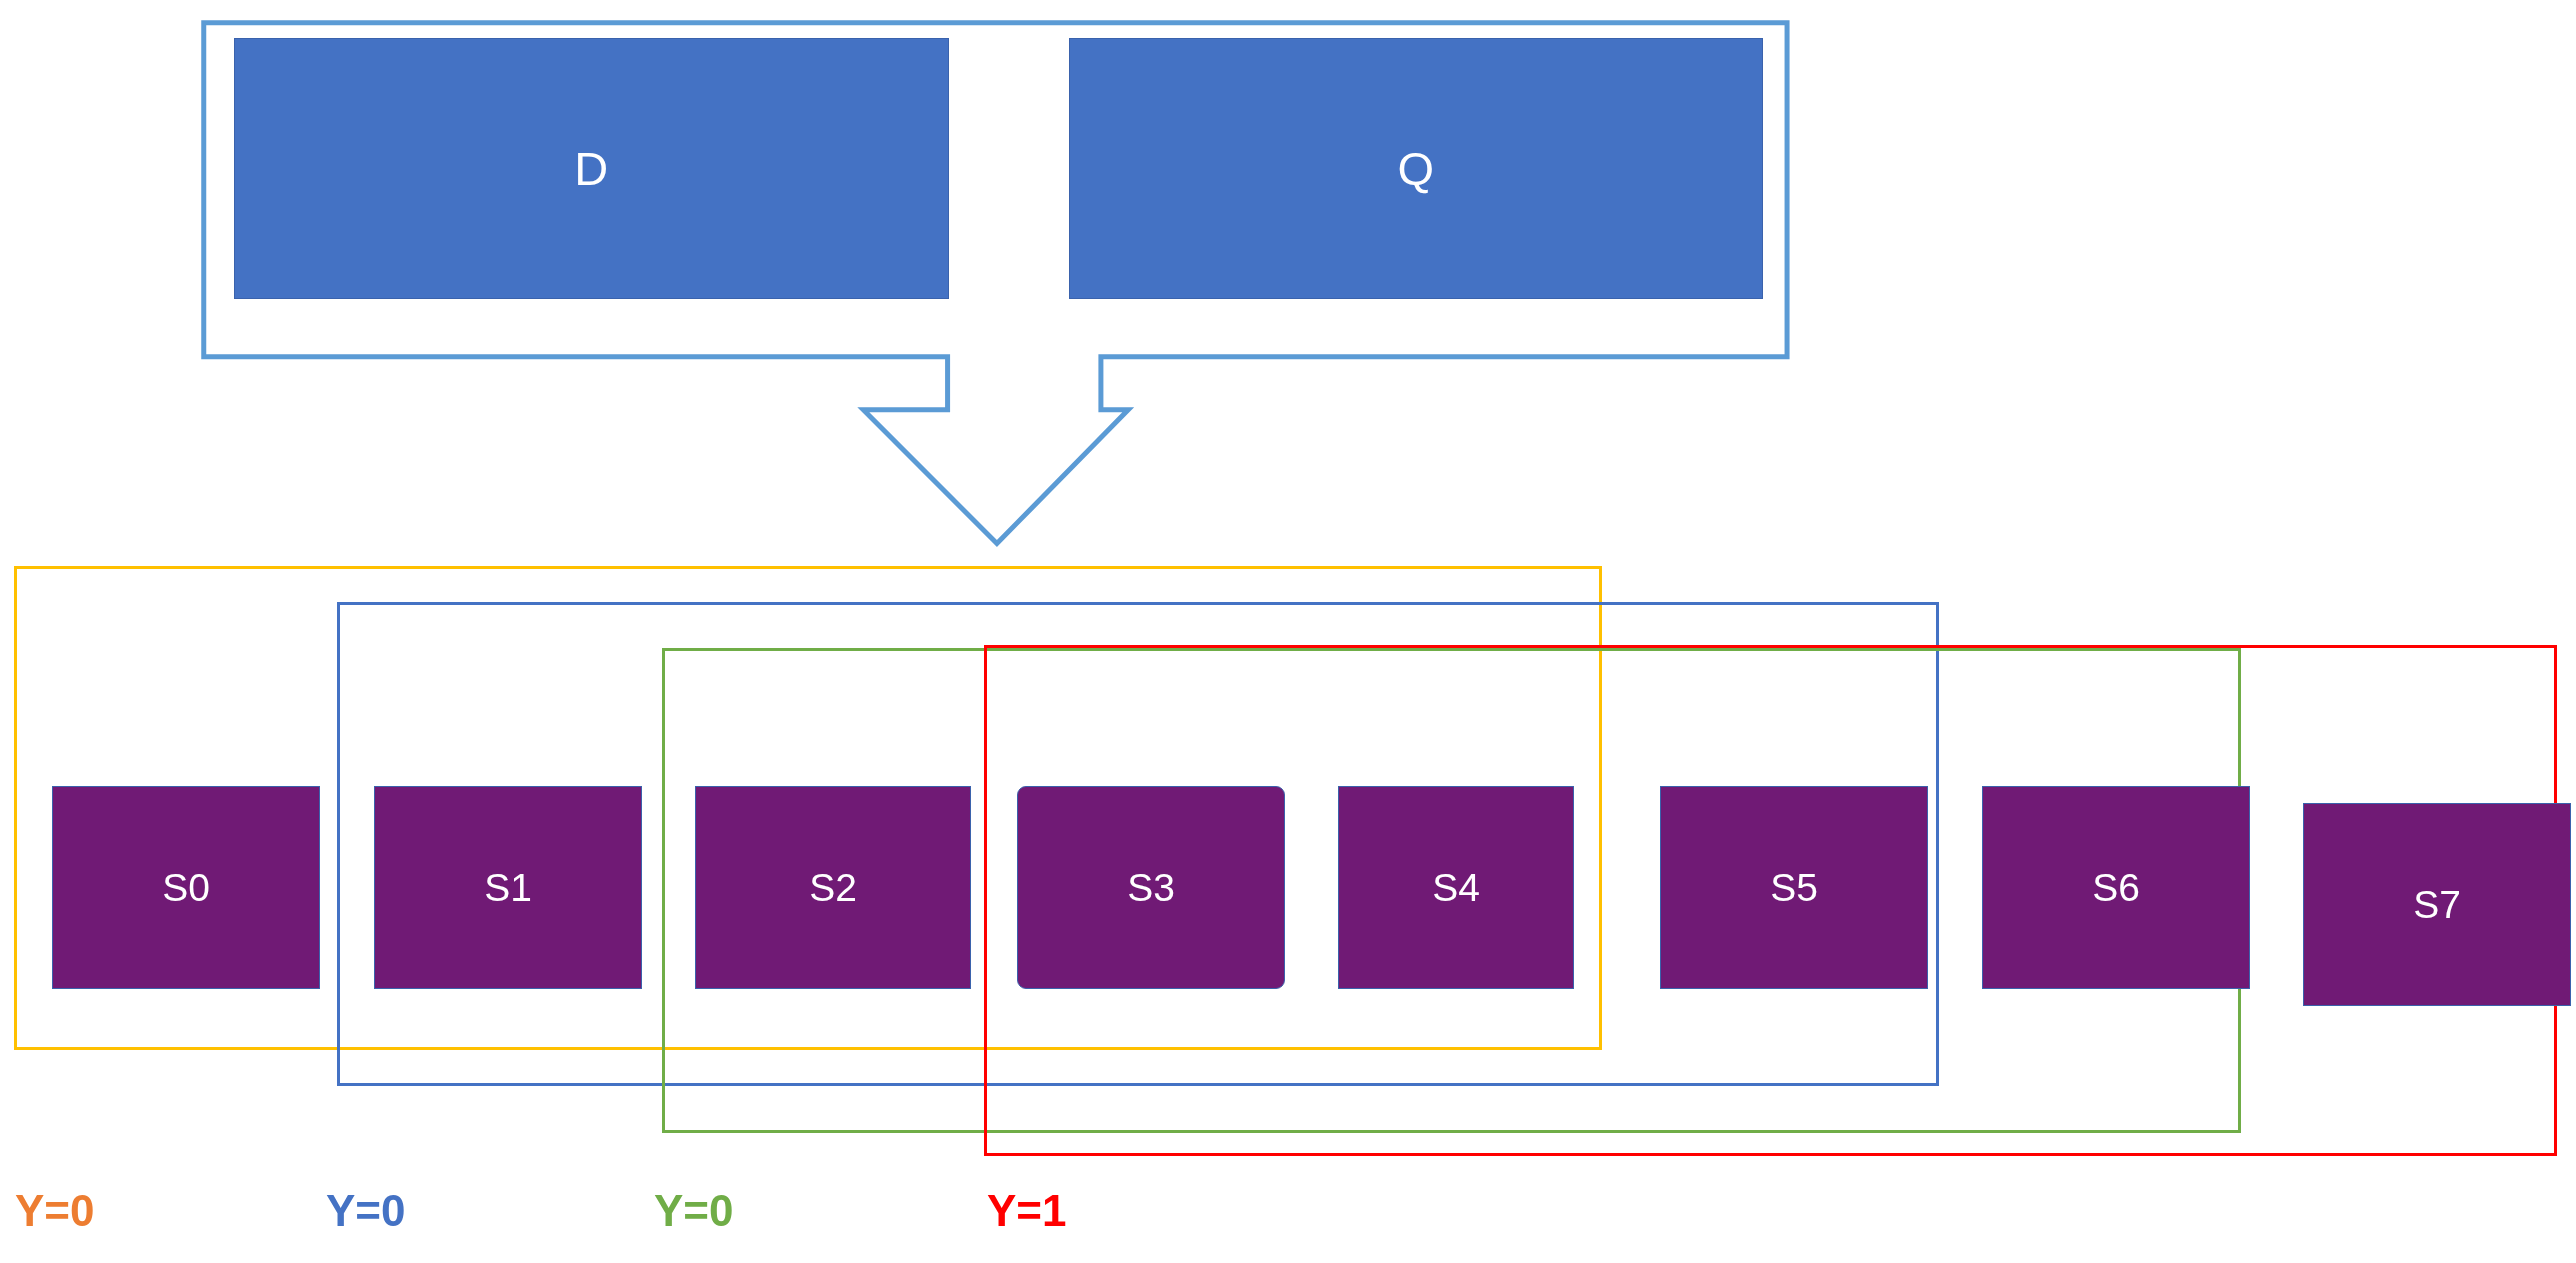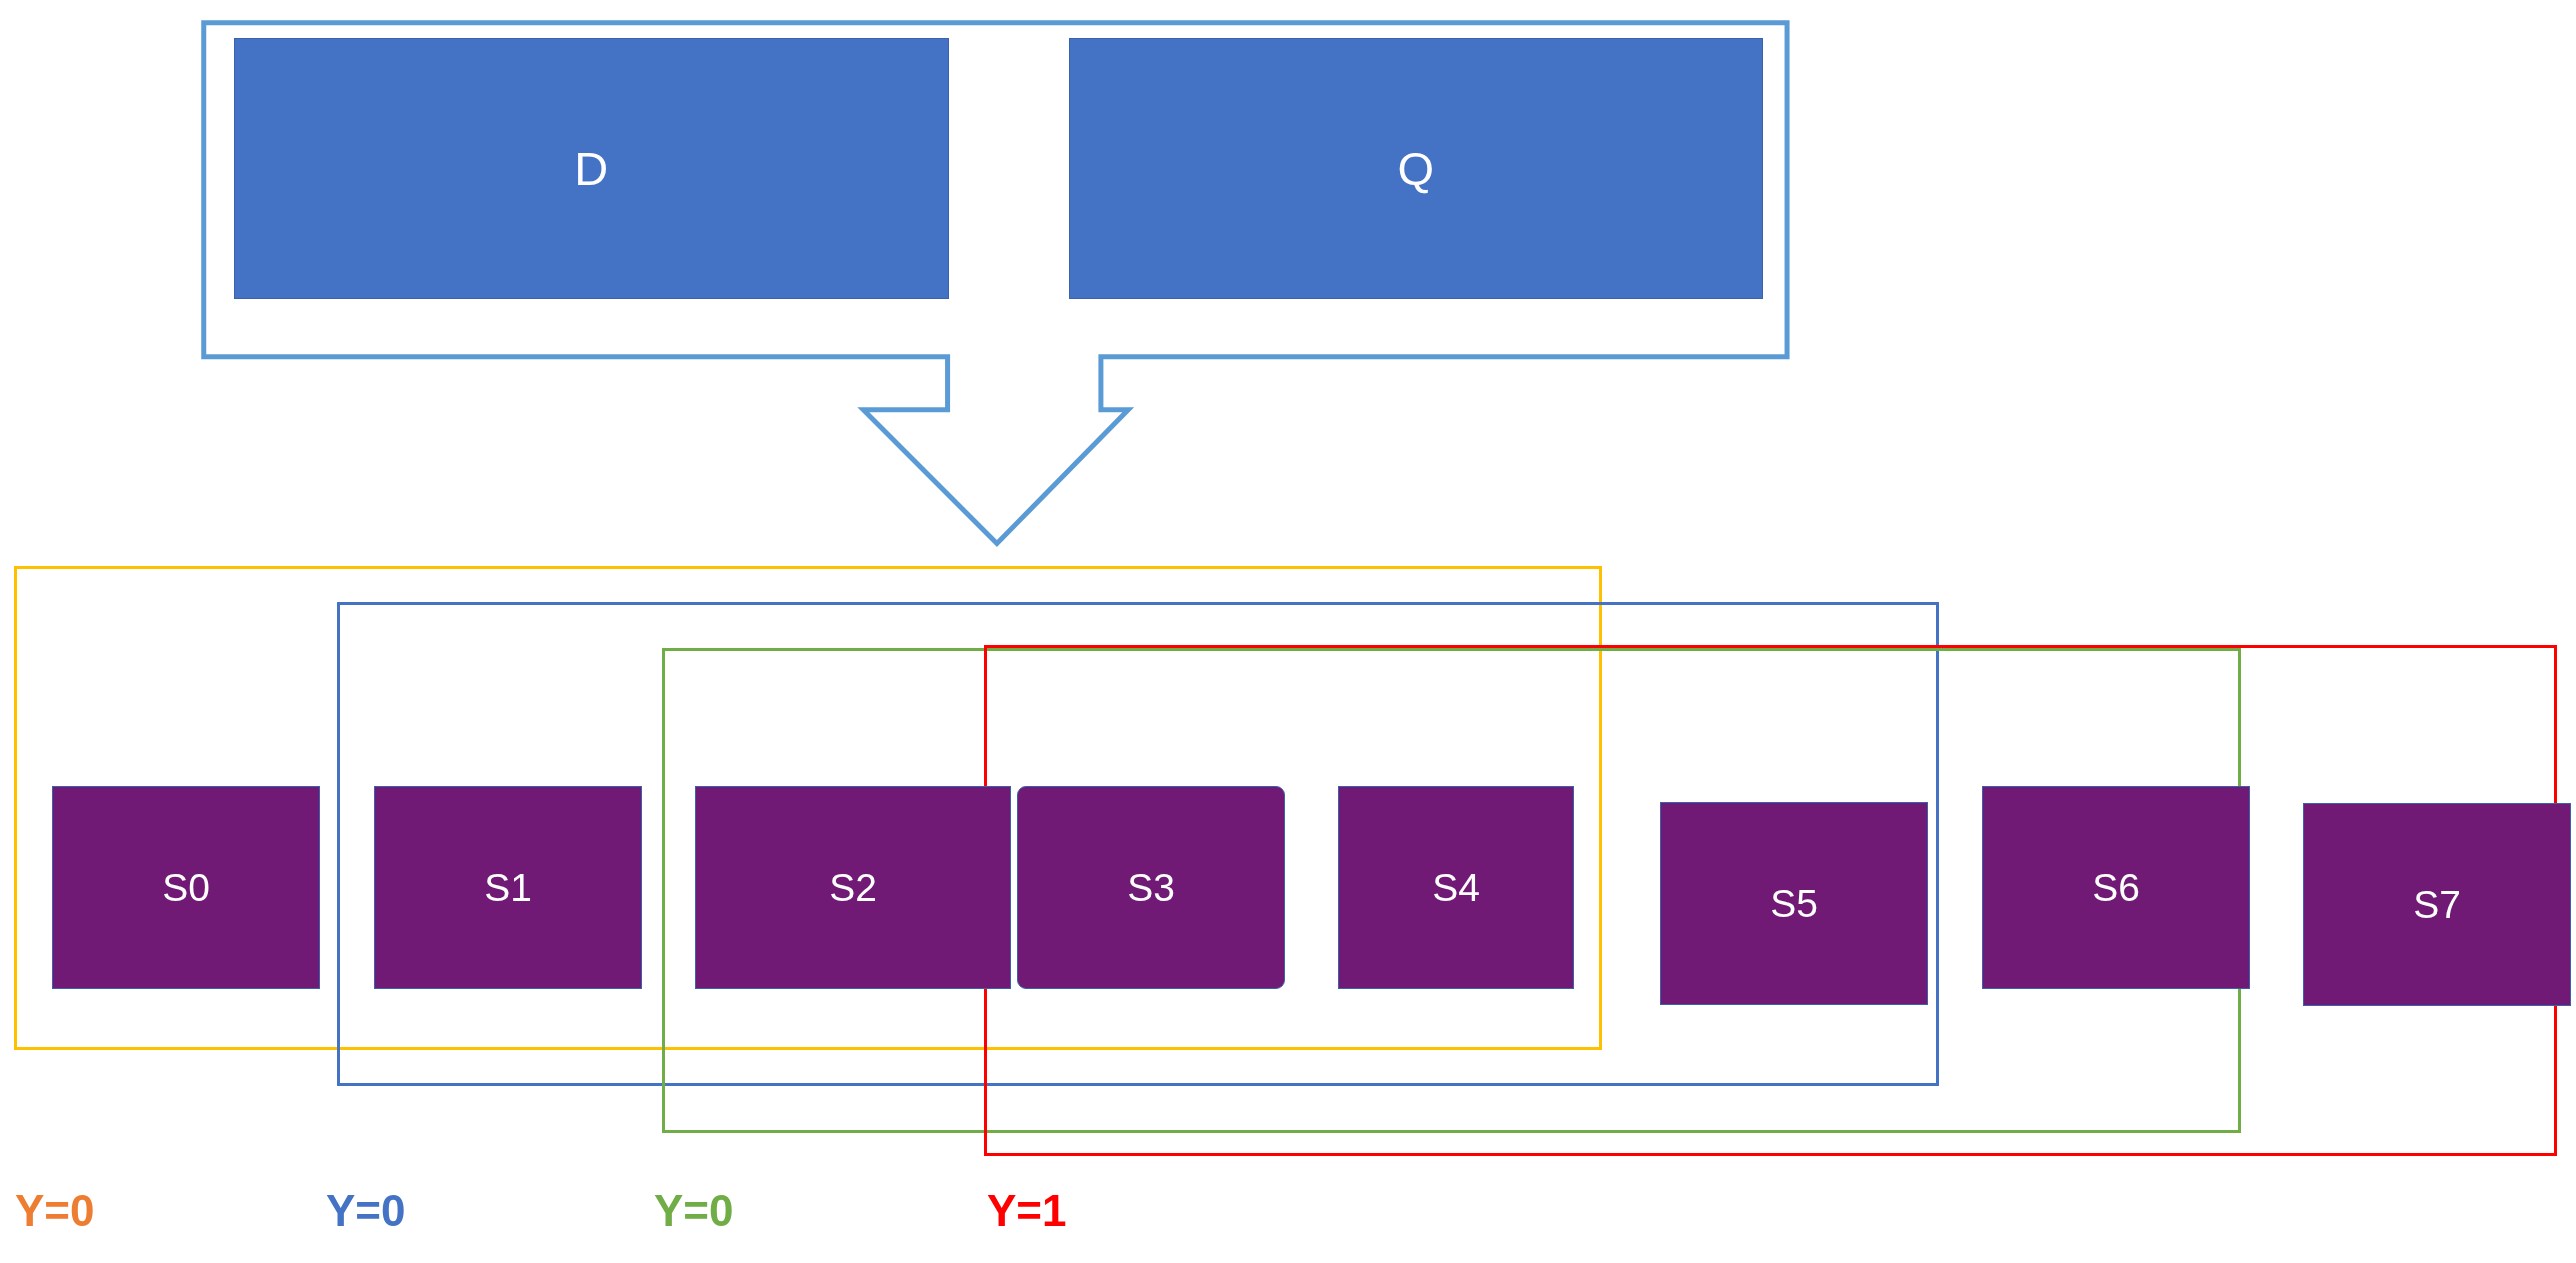--- a/index.html
+++ b/index.html
@@ -100,30 +100,30 @@
   <div class="abs win-frame" style="left:662px; top:648px; width:1579px; height:485px; border:3.8px solid #70AD47;"></div>
 
   <div class="abs win-frame" style="left:984px; top:645px; width:1573px; height:511px; border:3.8px solid #FF0000;"></div>
 
   <div class="abs seg-box" style="left:52px;   top:786px; width:268px; height:203px;">
     <span>S0</span>
   </div>
   <div class="abs seg-box" style="left:374px;  top:786px; width:268px; height:203px;align-items:center;">
     <span>S1</span>
   </div>
-  <div class="abs seg-box" style="left:695px;  top:786px; width:316px; height:203px;">
+  <div class="abs seg-box" style="left:695px;  top:786px; width:276px; height:203px;">
     <span>S2</span>
   </div>
   <div class="abs seg-box" style="left:1017px; top:786px; width:268px; height:203px;border-radius:9px;">
     <span>S3</span>
   </div>
   <div class="abs seg-box" style="left:1338px; top:786px; width:236px; height:203px;">
     <span>S4</span>
   </div>
-  <div class="abs seg-box" style="left:1660px; top:786px; width:268px; height:203px;margin-top:16px;">
+  <div class="abs seg-box" style="left:1660px; top:786px; width:268px; height:203px;">
     <span>S5</span>
   </div>
   <div class="abs seg-box" style="left:1982px; top:786px; width:268px; height:203px;">
     <span>S6</span>
   </div>
   <div class="abs seg-box" style="left:2303px; top:803px; width:268px; height:203px;">
     <span>S7</span>
   </div>
 
   <div class="ylabel" style="left:15px;   top:1189px; color:#ED7D31;">Y=0</div>

